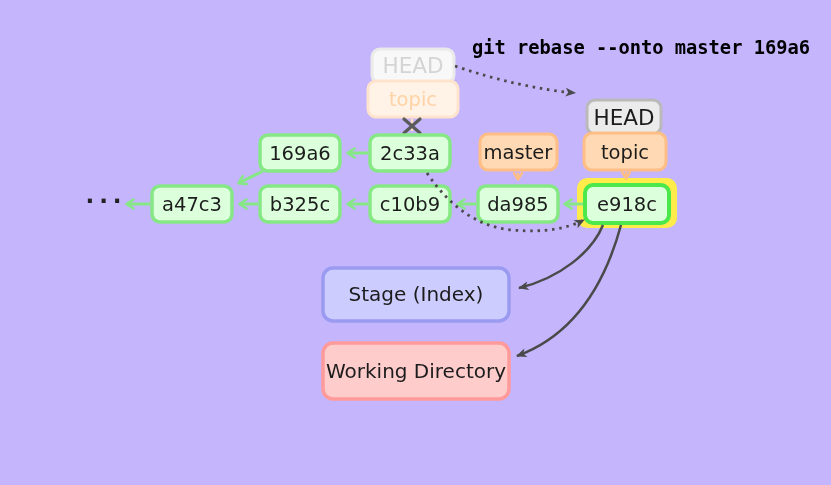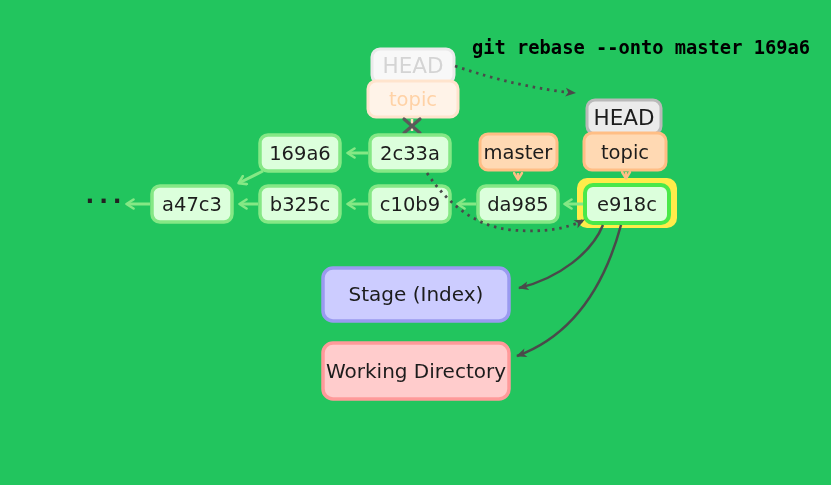--- a/index.html
+++ b/index.html
@@ -1,16 +1,16 @@
 <!DOCTYPE html>
 <html><head>
 <meta charset="utf-8">
 <style>
   html,body{margin:0;padding:0;background:#ffffff;}
-  .stage{position:relative;width:831px;height:485px;background:#22c55e;overflow:hidden;
+  .stage{position:relative;width:831px;height:485px;background:#c4b5fd;overflow:hidden;
          font-family:"DejaVu Sans","Liberation Sans",sans-serif;}
   svg{display:block;}
 
   
   .commit-box      {fill:#dcffdc;stroke:#85e885;stroke-width:3.5;}
   .commit-current  {fill:#dcffdc;stroke:#4ae84a;stroke-width:4;}
   .branch-box      {fill:#ffd9b3;stroke:#ffbe85;stroke-width:3;}
   .head-box        {fill:#ebebeb;stroke:#bababa;stroke-width:3;}
   .ghost-head-box  {fill:#f8f8f8;stroke:#eaeaea;stroke-width:3;}
   .ghost-branch-box{fill:#fff3e8;stroke:#ffe4cd;stroke-width:3;}

